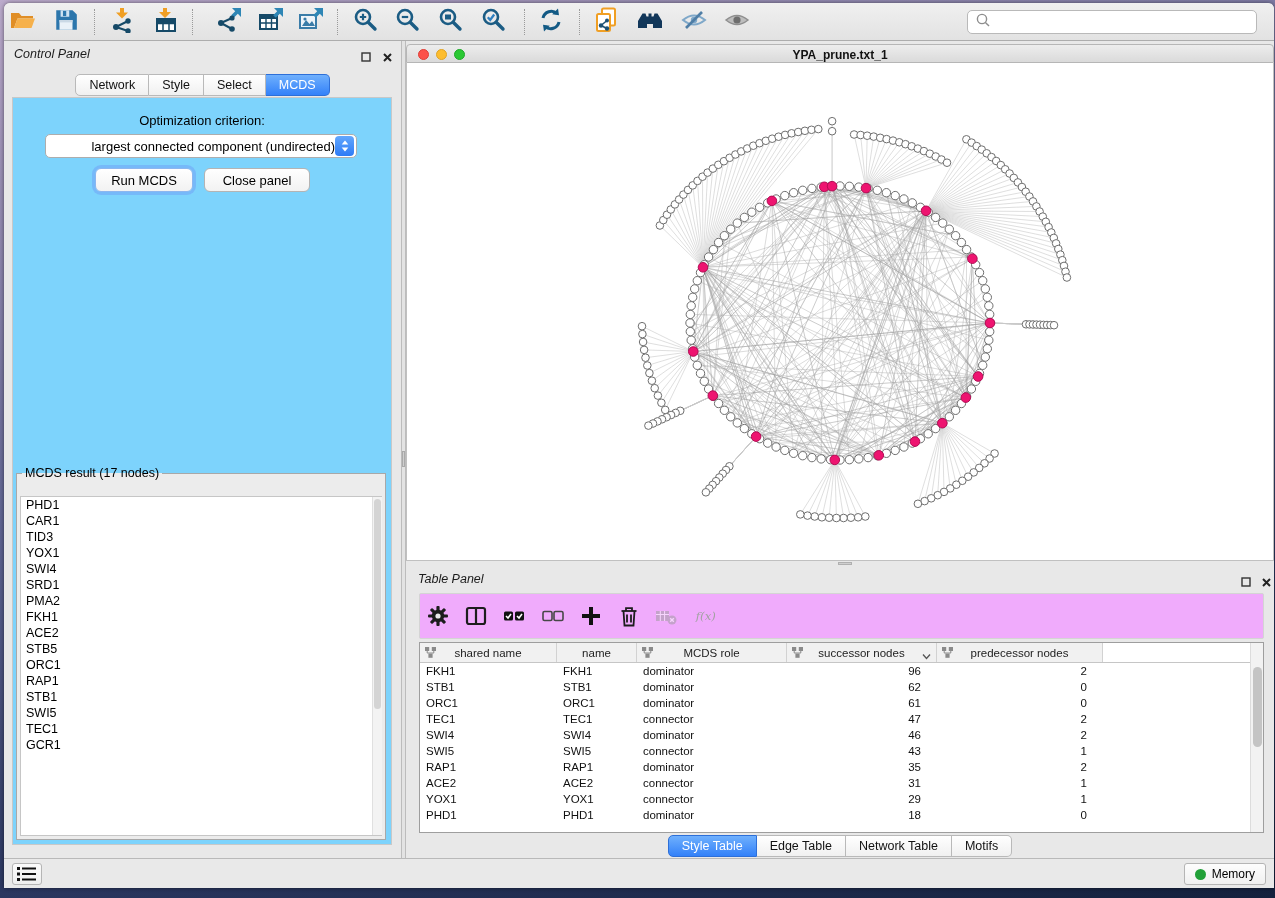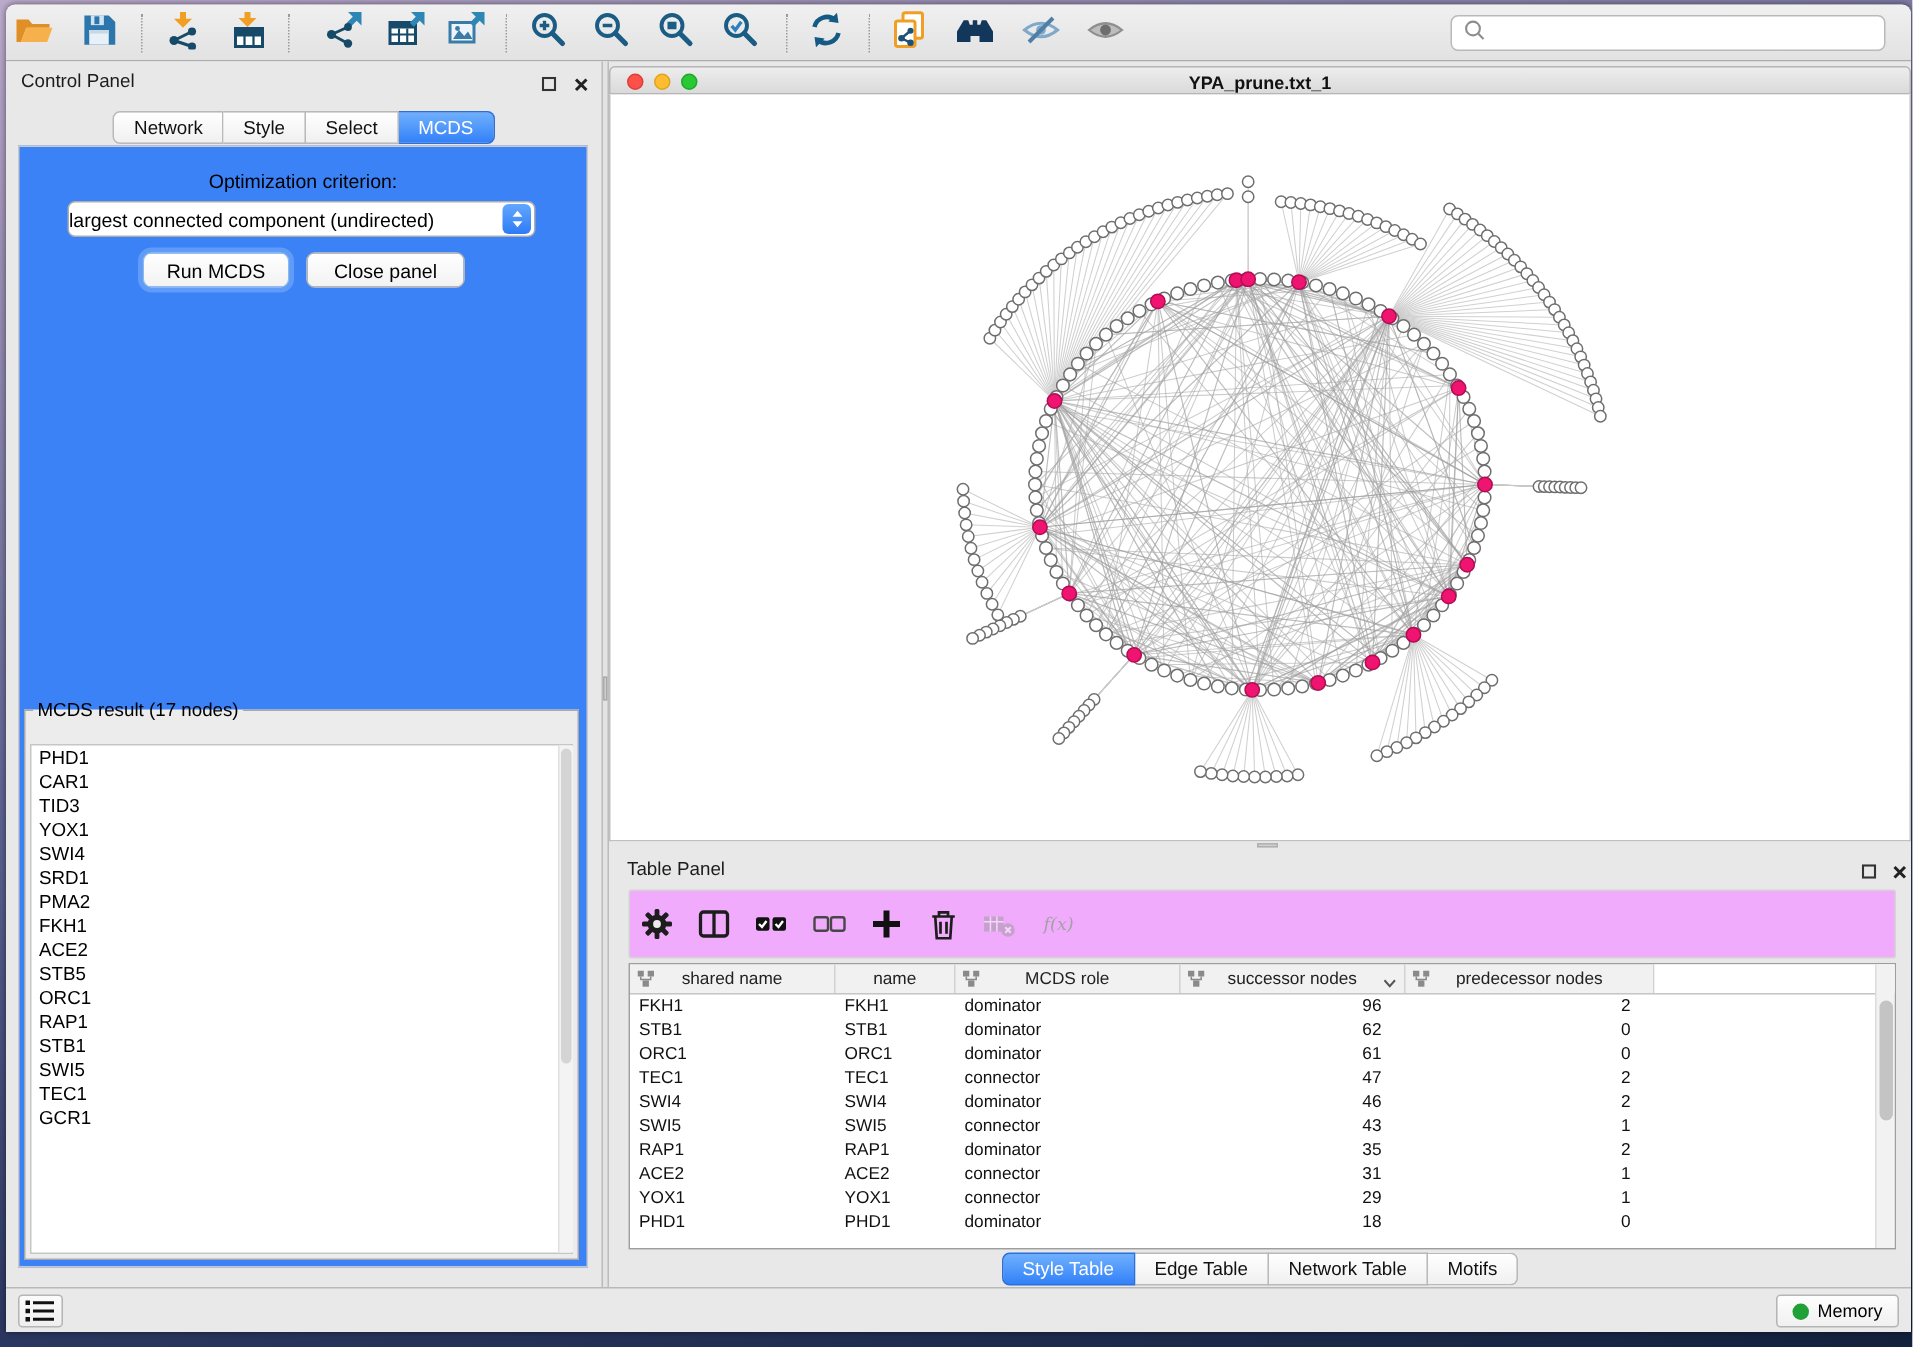--- a/index.html
+++ b/index.html
@@ -18,41 +18,41 @@
     align-items:center; justify-content:center; cursor:default; }
   .tb-icon svg { width:26px; height:26px; }
   .tb-sep { position:absolute; top:6px; width:0; height:26px; border-left:1px dotted #9a9a9a; }
   .searchbox { position:absolute; left:963px; top:7px; width:290px; height:24px;
     background:#fff; border:1px solid #b9b9b9; border-radius:5px; display:flex; align-items:center; padding-left:7px; }
   .searchbox input { border:none; outline:none; flex:1; font-size:12px; margin-left:5px;
     font-family:"Liberation Sans",sans-serif; background:transparent; }
 
   
   .cp { position:absolute; left:0; top:38px; width:397px; height:817px; background:#e8e8e8; }
-  .panel-titlebar { position:relative; height:26px; }
+  .panel-titlebar { position:relative; height:26px;font-style:italic; }
   .panel-title { position:absolute; left:10px; top:6px; font-size:12.5px; color:#1c1c1c; }
   .pt-float { position:absolute; top:8px; width:12px; height:12px; }
   .pt-close { position:absolute; top:8px; width:12px; height:12px; }
   .cp .pt-float { left:357px; } .cp .pt-close { left:378px; }
 
   .seg { display:flex; }
   .seg .seg-btn { height:22px; background:linear-gradient(#ffffff,#f0f0f0);
     border:1px solid #b9b9b9; border-left:none; font-size:12.5px; color:#111;
     padding:0 13px; font-family:"Liberation Sans",sans-serif; }
   .seg .seg-btn:first-child { border-left:1px solid #b9b9b9; border-radius:5px 0 0 5px; }
   .seg .seg-btn:last-child { border-radius:0 5px 5px 0; }
   .seg .seg-btn.active { background:linear-gradient(#6fb0fd,#3381f9); color:#fff; border-color:#2d6fd8; }
   .cp-tabs { position:absolute; left:0; top:33px; width:397px; display:flex; justify-content:center; }
 
   .cp-card { position:absolute; left:8px; top:56px; width:380px; height:748px;
-    background:#3b82f6; border:1px solid #c8c8c8; }
+    background:#7dd3fc; border:1px solid #c8c8c8; }
   .opt-label { position:absolute; left:0; top:15px; width:100%; text-align:center; font-size:13px; color:#000; }
   .dropdown { position:absolute; left:32px; top:36px; width:312px; height:24px; background:#fff;
     border:1px solid #adadad; border-radius:5px; display:flex; align-items:center; font-size:13px; }
-  .dropdown .dd-text { flex:1; padding-left:0; white-space:nowrap; overflow:hidden; }
+  .dropdown .dd-text { flex:1; padding-left:0; white-space:nowrap; overflow:hidden;text-align:right; }
   .dd-stepper { width:19px; height:20px; margin-right:2px; border-radius:4px;
     background:linear-gradient(#62a7fd,#2e7bf6); display:flex; align-items:center; justify-content:center; }
   .btn-row { position:absolute; left:0; top:70px; width:100%; height:26px; }
   .mac-btn { position:absolute; height:24px; background:linear-gradient(#ffffff,#f2f2f2);
     border:1px solid #b4b4b4; border-radius:6px; font-size:13px; color:#000;
     font-family:"Liberation Sans",sans-serif; }
   .btn-run { left:82px; width:98px; box-shadow:0 0 0 3px rgba(115,170,248,.65); border-color:#8cb6ef; }
   .btn-close { left:191px; width:106px; }
 
   .result-group { position:absolute; left:3px; top:368px; width:370px; height:374px;

